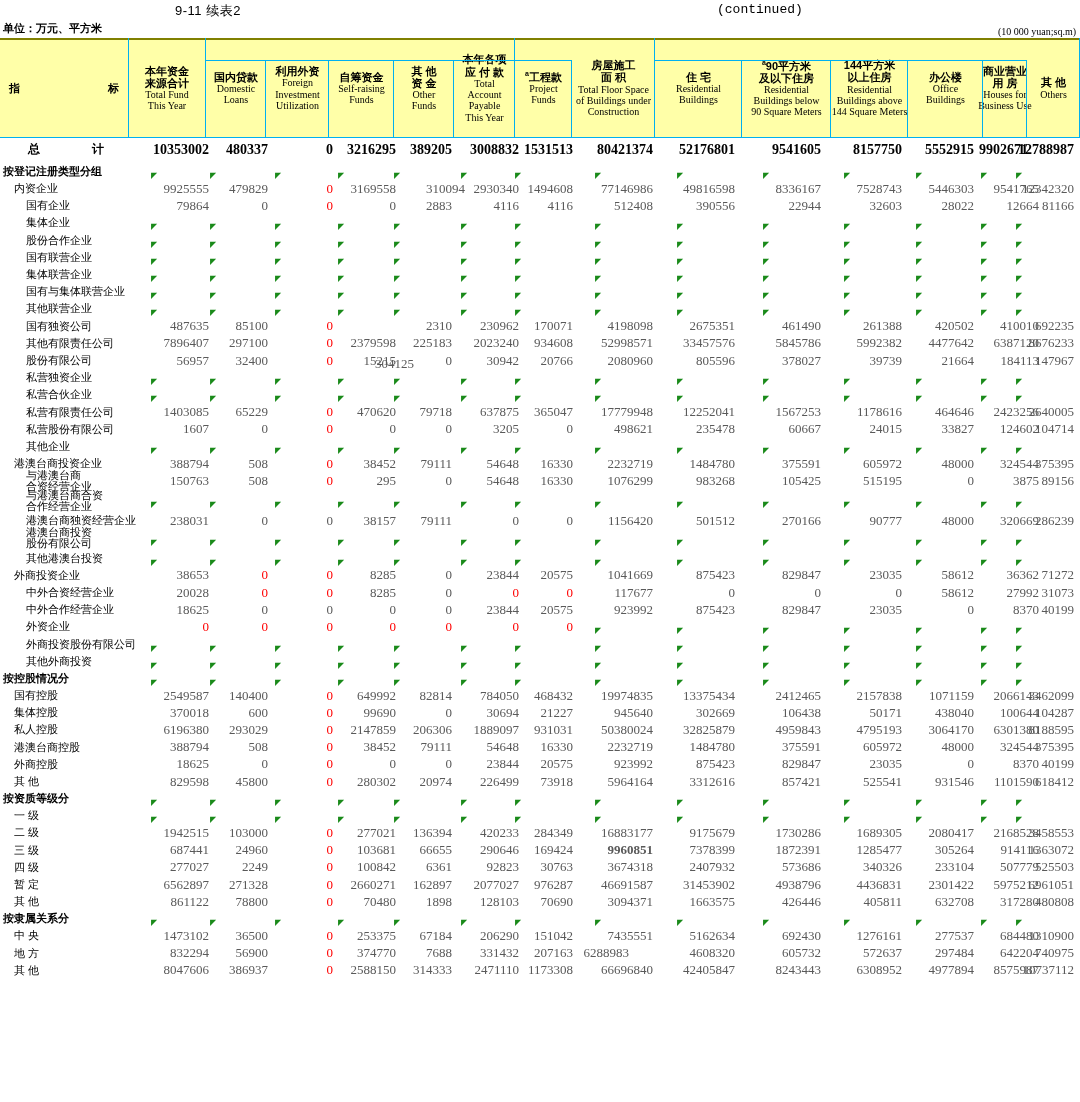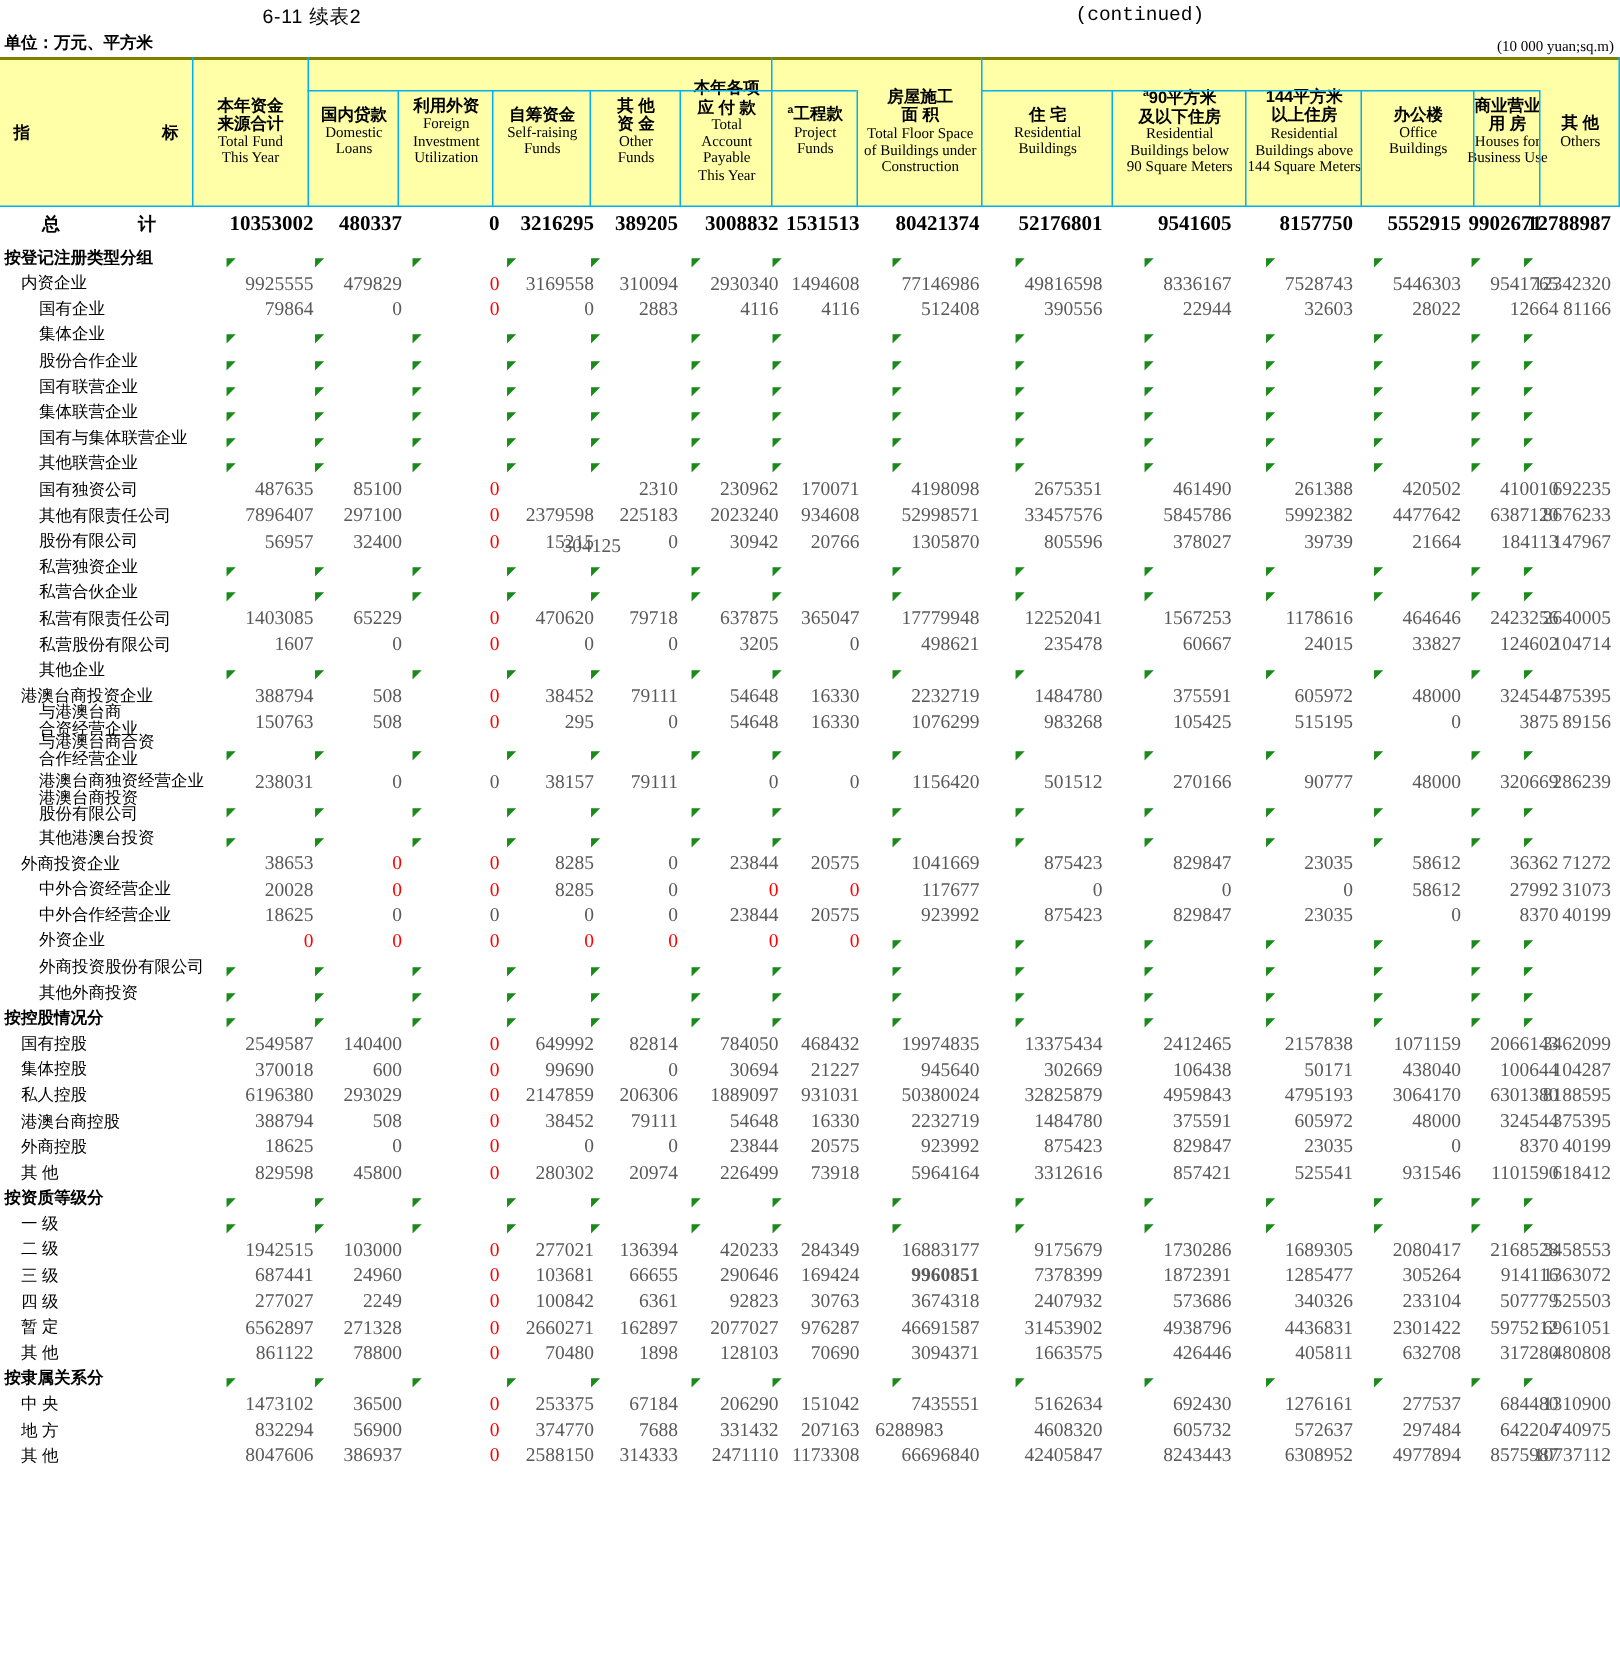--- a/index.html
+++ b/index.html
@@ -126,21 +126,21 @@
     color:#00a000;font-size:9px;line-height:6px;
     font-family:"DejaVu Sans",sans-serif;
   }
   .tick:before{content:"\25E4";color:#1a8a1a;font-size:8px;}
 </style>
 </head>
 <body>
 
 <div class="page">
 
-  <div class="tbl-no">6-11  续表2</div>
+  <div class="tbl-no">9-11  续表2</div>
   <div class="contd">(continued)</div>
   <div class="unit-cn">单位：万元、平方米</div>
   <div class="unit-en">(10 000 yuan;sq.m)</div>
 
   <div class="frame">
     <div class="stub-col"></div>
     <div class="hdr-band"></div>
 
     <div class="stub-label">
       <span>指</span>
@@ -290,21 +290,21 @@
             <span class="tick" style="left: 916px; top: 9px;"></span>
             <span class="tick" style="left: 981px; top: 9px;"></span>
             <span class="tick" style="left: 1016px; top: 9px;"></span>
           </div>
           <div class="row" style="top: 42px;">
             <div class="rlabel l1">内资企业</div>
             <div class="cell" style="left: 123px; width: 90px;">9925555</div>
             <div class="cell" style="left: 182px; width: 90px;">479829</div>
             <div class="cell red" style="left: 247px; width: 90px;">0</div>
             <div class="cell" style="left: 310px; width: 90px;">3169558</div>
-            <div class="cell" style="left: 366px; width: 90px;">310094</div>
+            <div class="cell" style="left: 379px; width: 90px;">310094</div>
             <div class="cell" style="left: 433px; width: 90px;">2930340</div>
             <div class="cell" style="left: 487px; width: 90px;">1494608</div>
             <div class="cell" style="left: 567px; width: 90px;">77146986</div>
             <div class="cell" style="left: 649px; width: 90px;">49816598</div>
             <div class="cell" style="left: 735px; width: 90px;">8336167</div>
             <div class="cell" style="left: 816px; width: 90px;">7528743</div>
             <div class="cell" style="left: 888px; width: 90px;">5446303</div>
             <div class="cell" style="left: 953px; width: 90px;">9541765</div>
             <div class="cell" style="left: 988px; width: 90px;">12342320</div>
           </div>
@@ -463,21 +463,21 @@
           </div>
           <div class="row" style="top: 214px;">
             <div class="rlabel l2">股份有限公司</div>
             <div class="cell" style="left: 123px; width: 90px;">56957</div>
             <div class="cell" style="left: 182px; width: 90px;">32400</div>
             <div class="cell red" style="left: 247px; width: 90px;">0</div>
             <div class="cell" style="left: 310px; width: 90px;">15215</div>
             <div class="cell" style="left: 366px; width: 90px;">0</div>
             <div class="cell" style="left: 433px; width: 90px;">30942</div>
             <div class="cell" style="left: 487px; width: 90px;">20766</div>
-            <div class="cell" style="left: 567px; width: 90px;">1305870</div>
+            <div class="cell" style="left: 567px; width: 90px;">2080960</div>
             <div class="cell" style="left: 649px; width: 90px;">805596</div>
             <div class="cell" style="left: 735px; width: 90px;">378027</div>
             <div class="cell" style="left: 816px; width: 90px;">39739</div>
             <div class="cell" style="left: 888px; width: 90px;">21664</div>
             <div class="cell" style="left: 953px; width: 90px;">184113</div>
             <div class="cell" style="left: 988px; width: 90px;">147967</div>
           </div>
           <div class="row" style="top: 231.2px;">
             <div class="rlabel l2">私营独资企业</div>
             <span class="tick" style="left: 151px; top: 9px;"></span>

